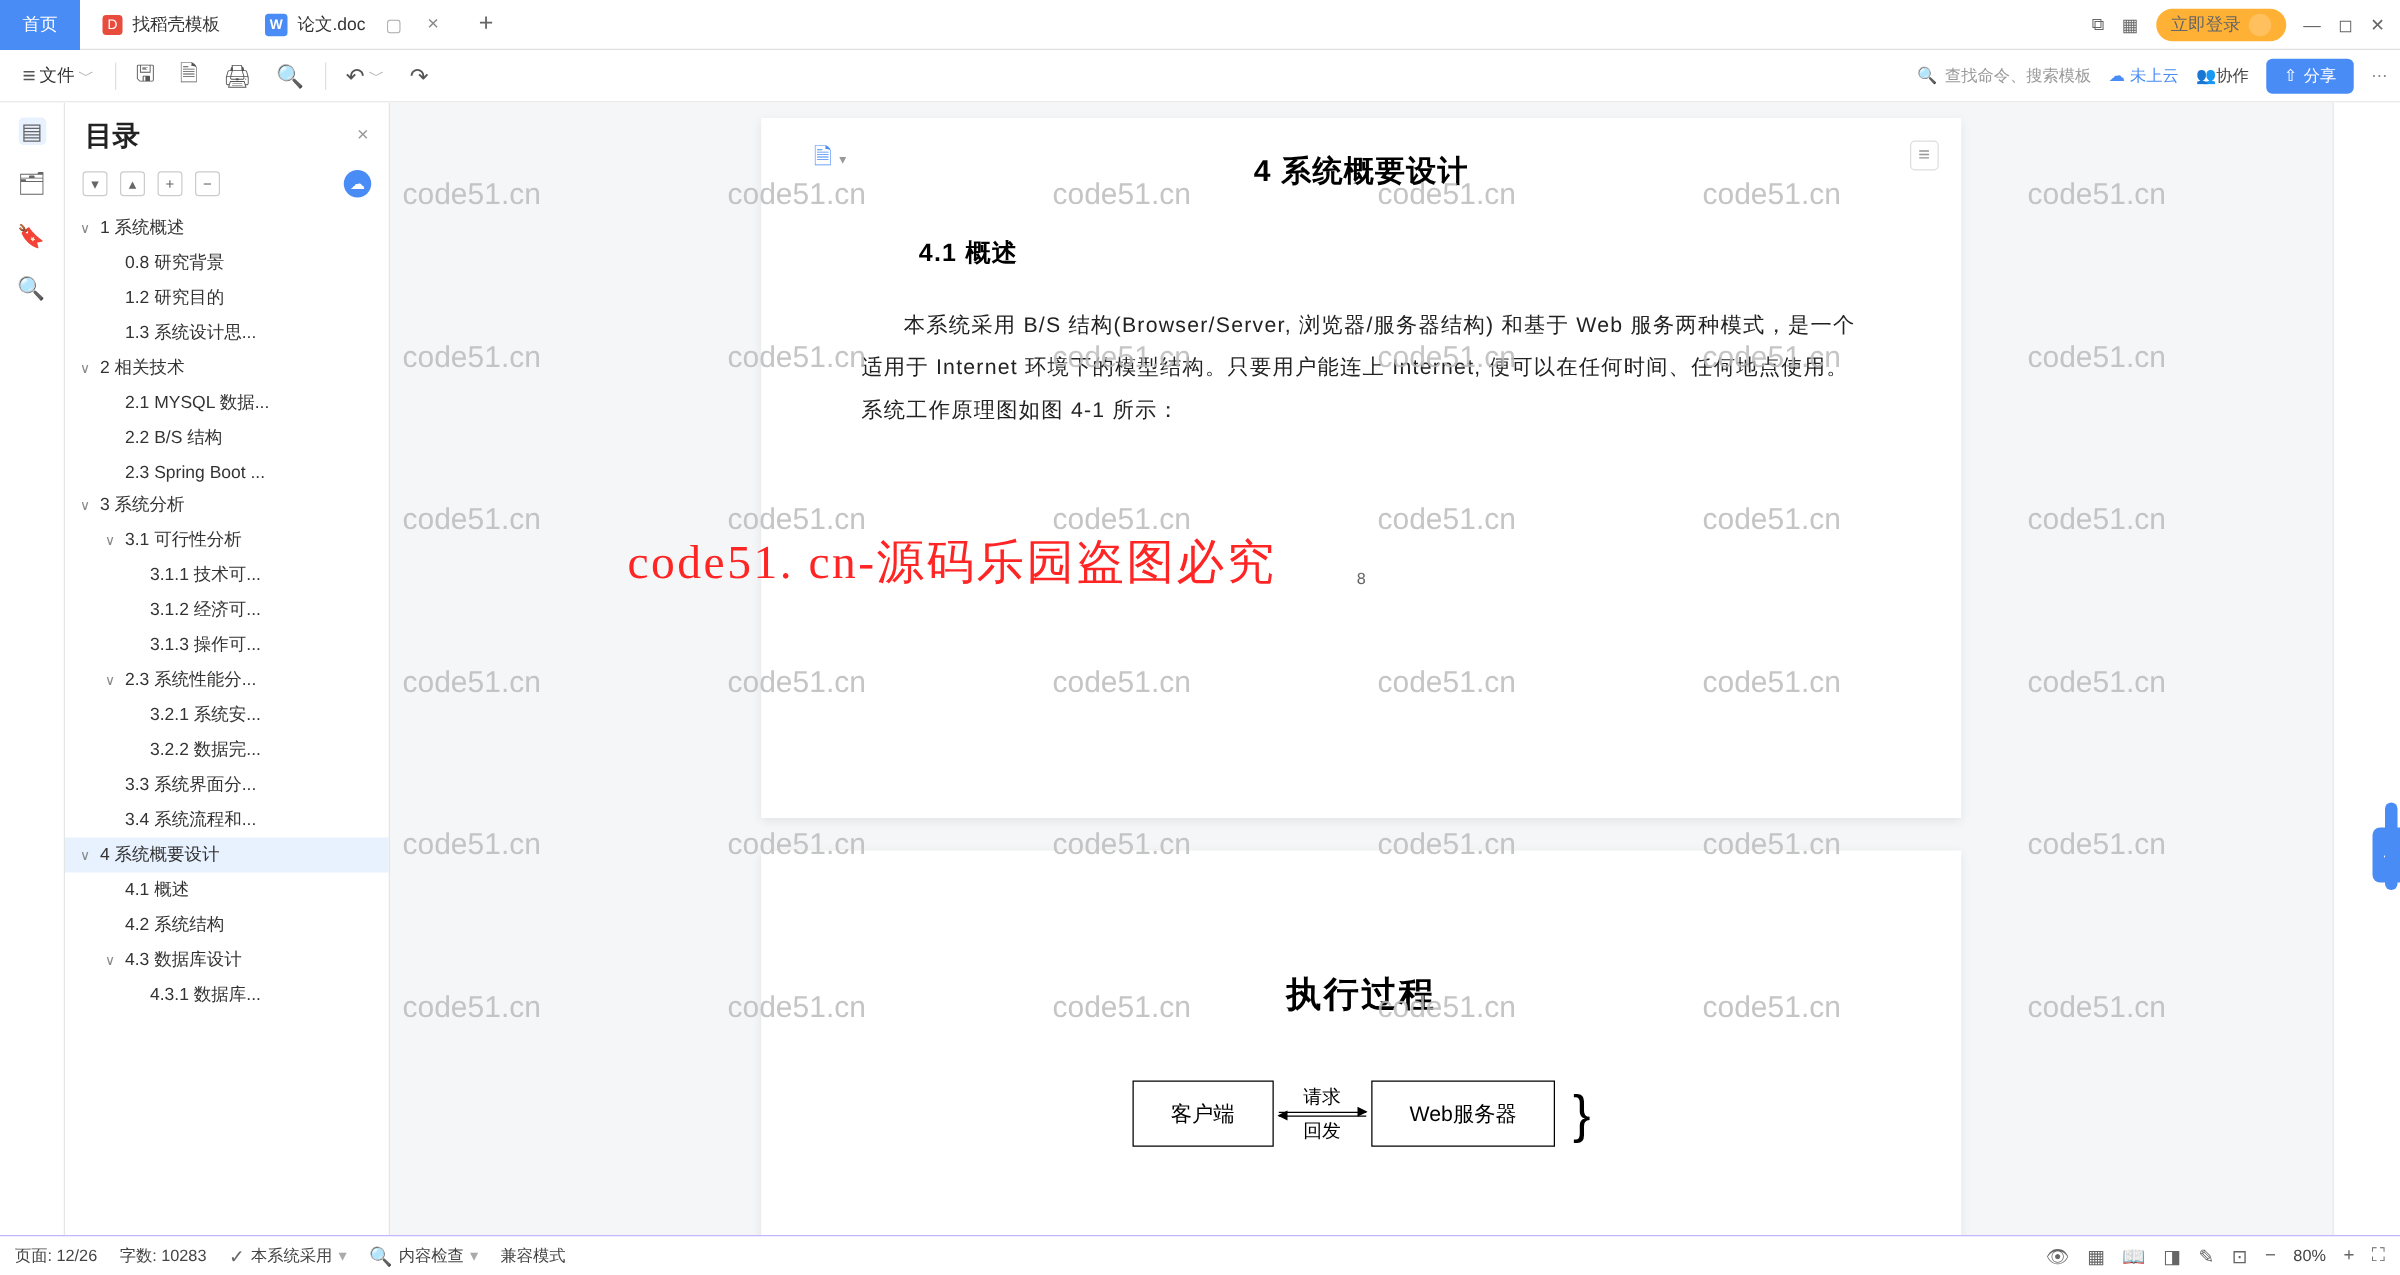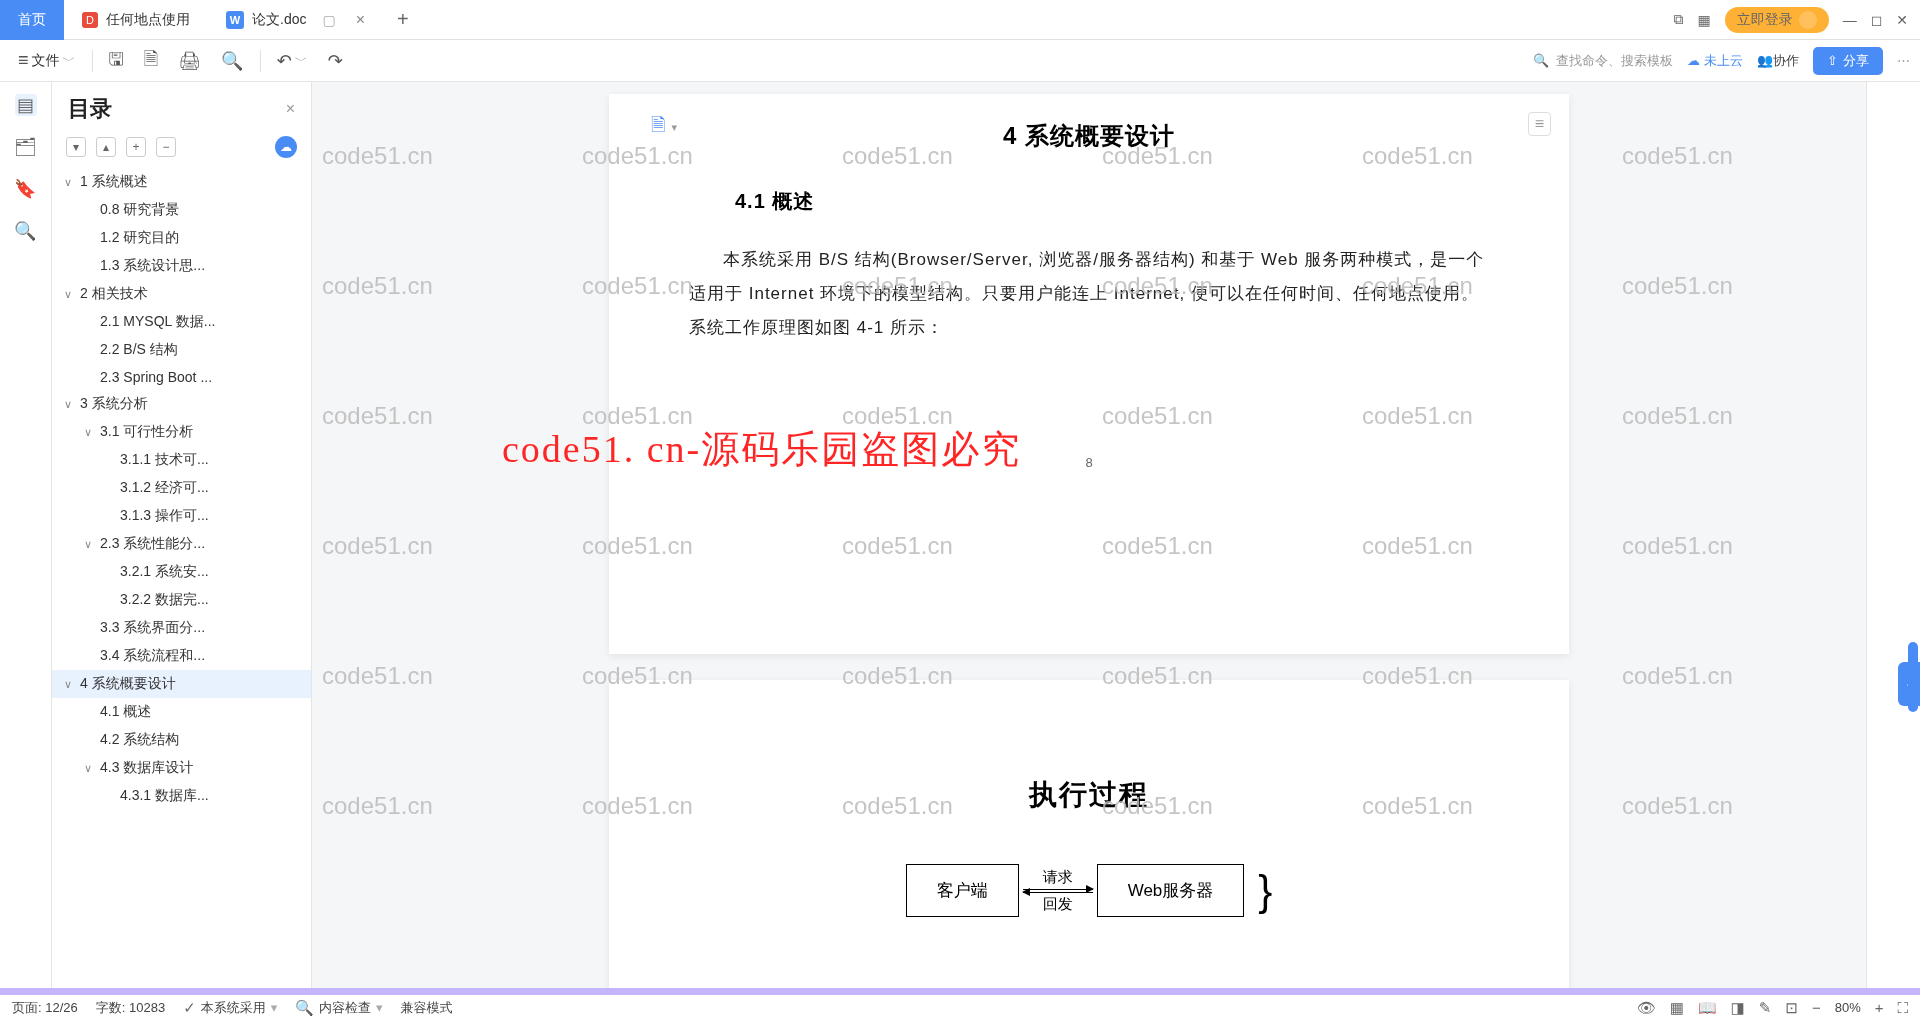--- a/index.html
+++ b/index.html
@@ -81,41 +81,41 @@
 
 
 .rightrail { width: 54px; background: #fff; border-left: 1px solid #e5e5e5; }
 
 
 .watermark-layer { position:absolute; inset:0; pointer-events:none; }
 .wm { position:absolute; font-size:24px; color:#bbb; opacity:0.85; font-family: Arial, sans-serif; white-space:nowrap;}
 .big-wm { color:#ff0000; font-size:38px; font-weight:500; letter-spacing:2px; font-family: "Microsoft YaHei"; }
 
 
-.statusbar { height: 32px; background: #fff; border-top: 7px solid #c4b5fd; display: flex; align-items: center; padding: 0 12px; font-size: 13px; color: #444; gap: 18px; }
+.statusbar { height: 32px; background: #fff; border-top: 1px solid #c4b5fd; display: flex; align-items: center; padding: 0 12px; font-size: 13px; color: #444; gap: 18px; }
 .statusbar .sb-item { display:flex; align-items:center; gap:5px; cursor:pointer;}
 .statusbar .sb-right { margin-left:auto; display:flex; align-items:center; gap:14px;}
 .statusbar .sb-icon { font-size:15px; color:#666;}
 
 
 .scroll-thumb { position:absolute; right:2px; top:560px; width:10px; height:70px; background:#4a8cf5; border-radius:5px;}
 
 
 .side-tab { position:absolute; right:0; top:580px; width:22px; height:44px; background:#4a8cf5; border-radius:6px 0 0 6px; color:#fff; display:flex; align-items:center; justify-content:center; font-size:14px;}
 </style>
 </head>
 <body>
 
 <div class="titlebar">
   <div class="tab home">
       <span>首页</span>
     </div>
   <div class="tab template">
     <span class="t-icon">D</span>
-    <span>任何地点使用</span>
+    <span>找稻壳模板</span>
   </div>
   <div class="tab doc">
     <span class="w-icon">W</span>
     <span>论文.doc</span>
     <span class="tab-extra">▢</span>
     <span class="tab-close">×</span>
   </div>
   <div class="newtab">+</div>
   <div class="spacer"></div>
   <div class="win-icons">

